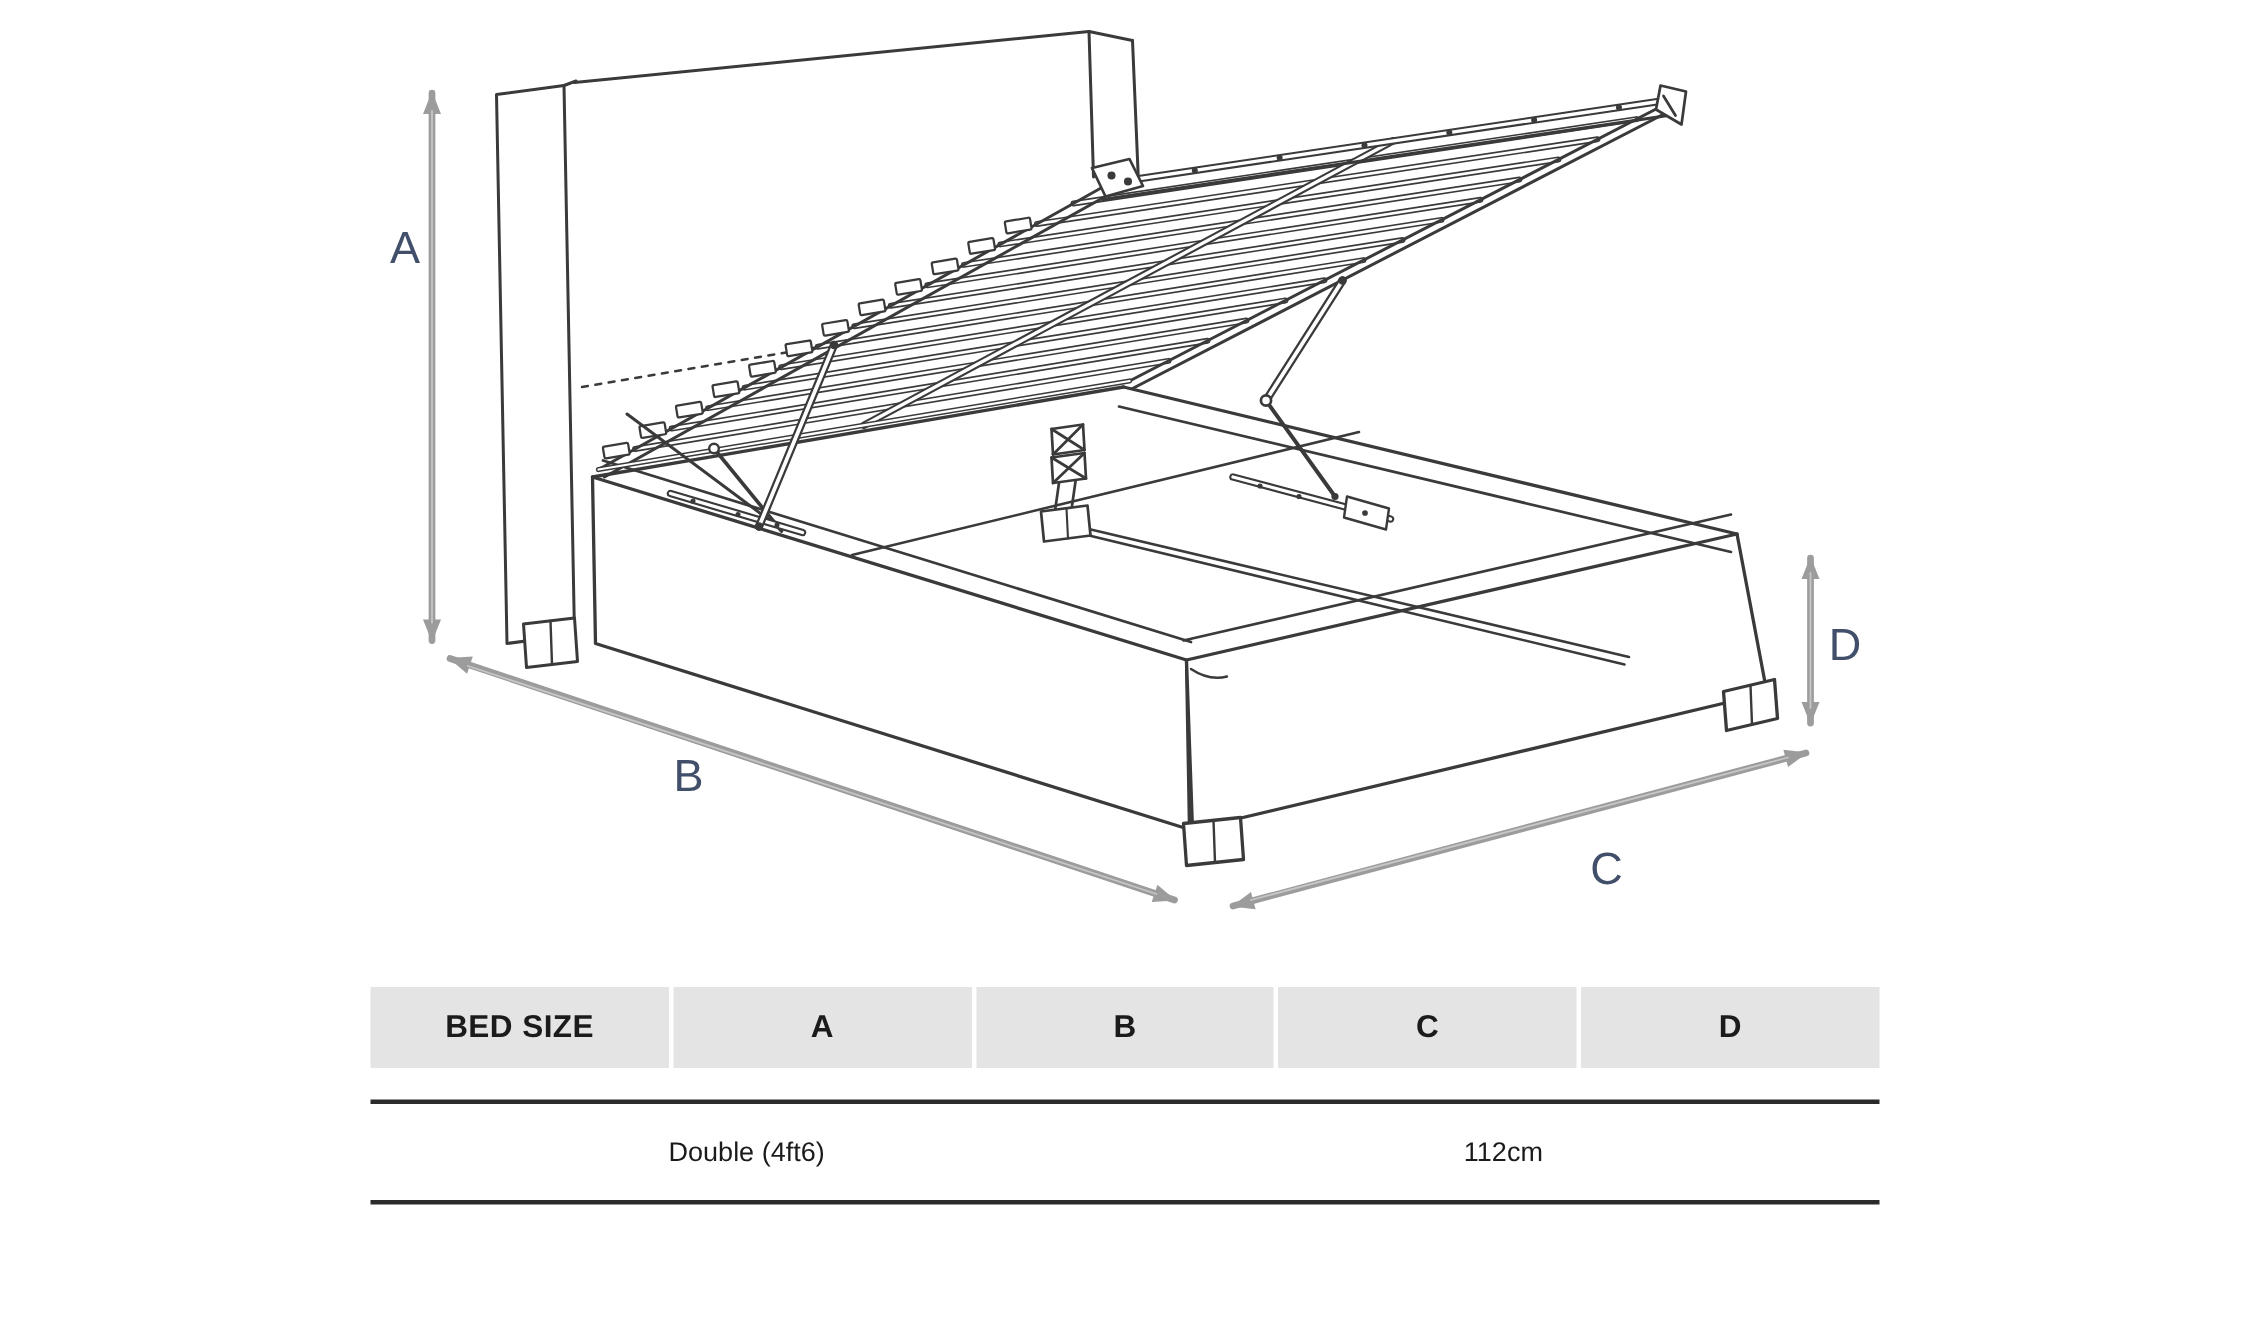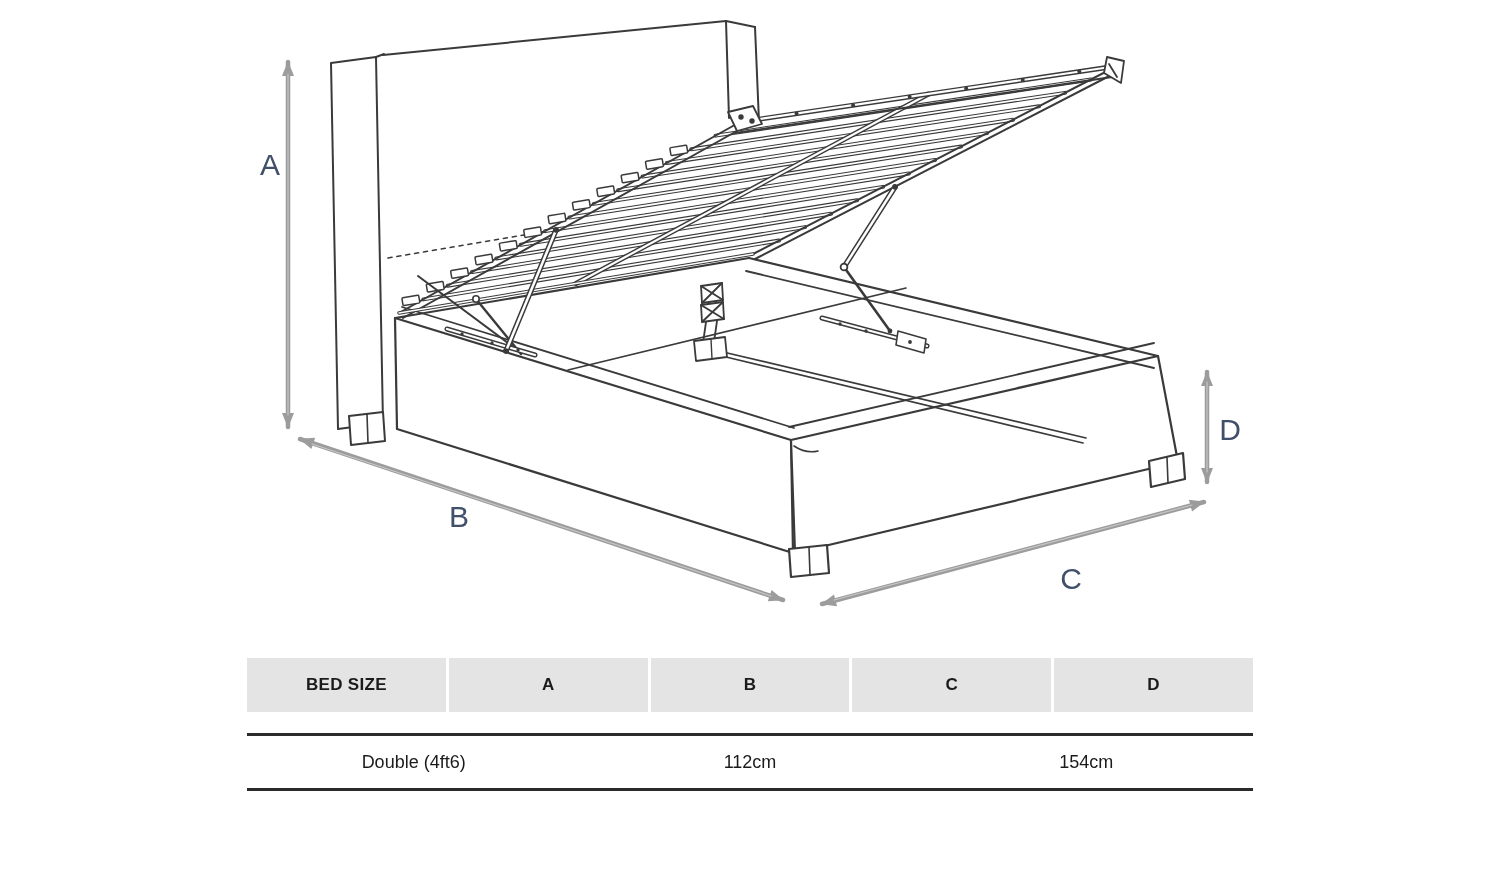--- a/index.html
+++ b/index.html
@@ -5,25 +5,25 @@
   html,body{margin:0;padding:0;background:#fff;}
   .stage{position:relative;width:1500px;height:880px;background:#ffffff;overflow:hidden;
          font-family:"Liberation Sans",sans-serif;}
   .diagram-wrap{position:absolute;left:0;top:0;width:1500px;height:650px;}
   svg text{font-family:"Liberation Sans",sans-serif;}
   .dim-label{font-size:30px;fill:#414f6a;}
   
   .dim-table{position:absolute;left:247px;top:658px;width:1006px;color:#1b1b1b;}
   .thead{display:flex;column-gap:3px;background:#fff;}
   .thead .cell{flex:1 1 0;height:54px;background:#e4e4e4;display:flex;align-items:center;
-               justify-content:center;font-weight:bold;font-size:17px;letter-spacing:.3px;}
+               justify-content:center;font-weight:bold;font-size:21px;letter-spacing:.3px;}
   .rule{height:3px;background:#2b2b2b;}
   .rule-top{margin-top:21px;}
   .trow{display:flex;column-gap:3px;}
-  .trow .cell{flex:1 1 0;height:52px;display:flex;align-items:center;justify-content:center;
+  .trow .cell{flex:1 1 0;height:64px;display:flex;align-items:center;justify-content:center;
               font-size:18px;}
 </style>
 </head>
 <body>
 
 <div class="stage">
 
   <div class="diagram-wrap">
   <svg width="1500" height="650" viewBox="0 0 1500 650">
     <defs>
@@ -221,18 +221,17 @@
       <div class="cell">BED SIZE</div>
       <div class="cell">A</div>
       <div class="cell">B</div>
       <div class="cell">C</div>
       <div class="cell">D</div>
     </div>
     <div class="rule rule-top"></div>
     <div class="trow">
       <div class="cell">Double (4ft6)</div>
       <div class="cell">112cm</div>
-      <div class="cell">154cm</div>
     </div>
     <div class="rule"></div>
   </div>
 
 </div>
 
 </body></html>

